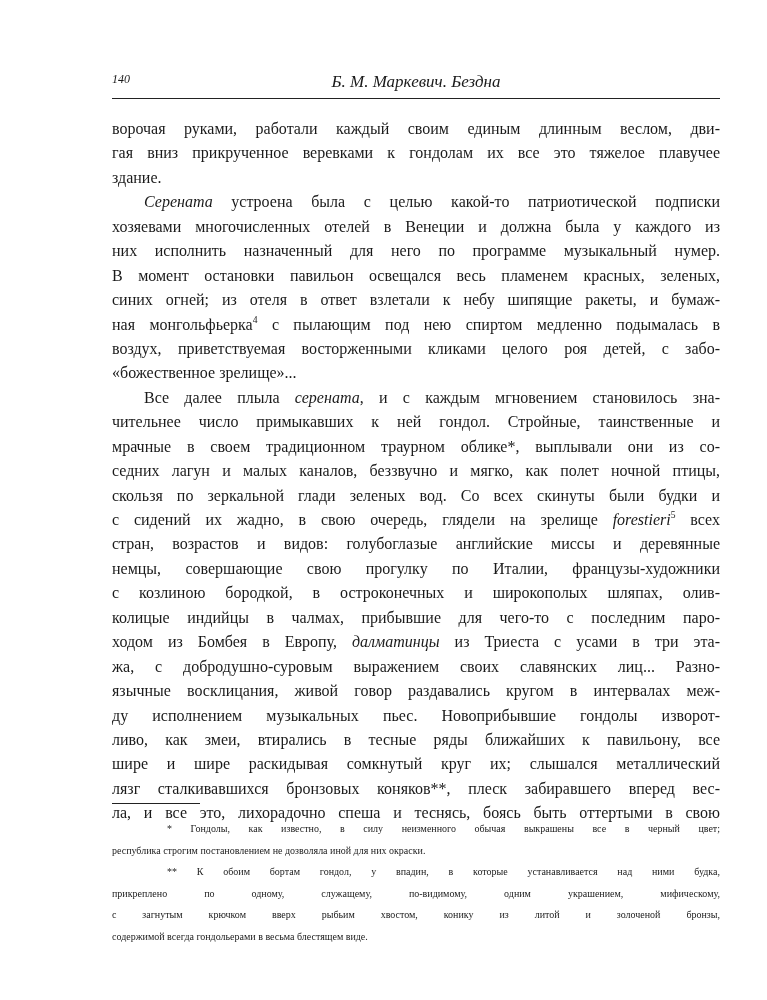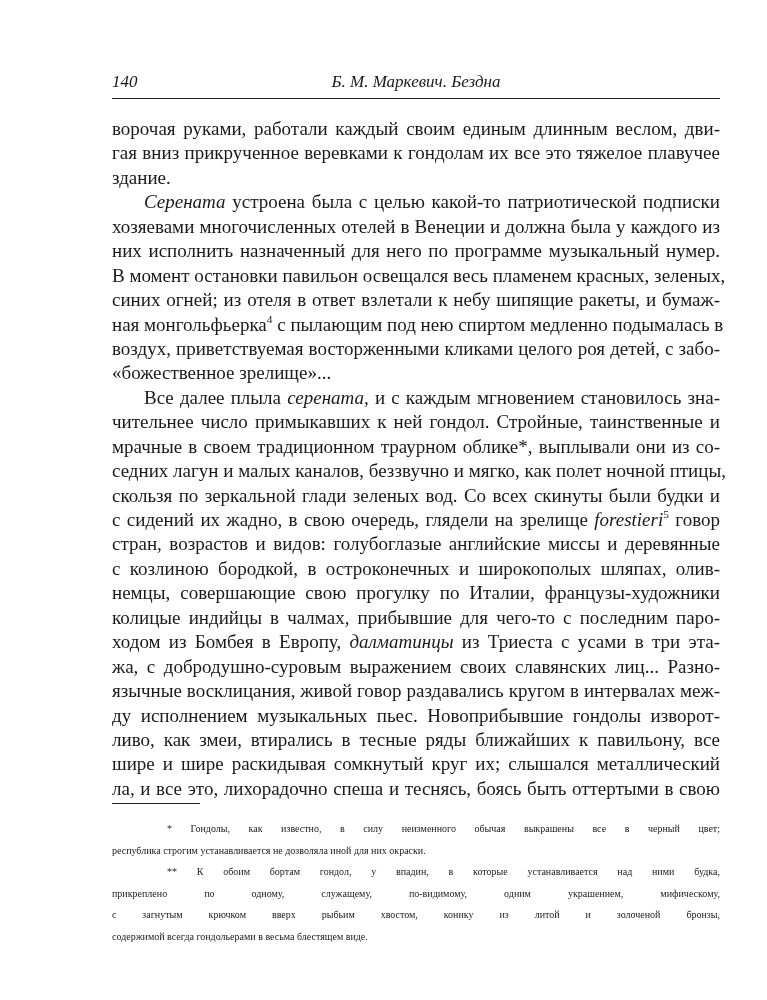--- a/index.html
+++ b/index.html
@@ -1,27 +1,27 @@
 <!DOCTYPE html>
 <html><head>
 <meta charset="utf-8">
 <style>
   html, body { margin: 0; padding: 0; background: #ffffff; }
   body { width: 767px; height: 1000px; position: relative; overflow: hidden;
          font-family: "DejaVu Serif", "Liberation Serif", serif; color: #1a1a1a; }
   .page { position: absolute; left: 112px; top: 0; width: 608px; }
   .header { position: absolute; top: 72px; left: 0; width: 608px; height: 26px; }
-  .page-num { position: absolute; left: 0; top: 0; font-style: italic; font-size: 17px;
+  .page-num { position: absolute; left: 0; top: 0; font-style: italic; font-size: 12px;
               font-family: "Liberation Serif", serif; }
   .running-title { position: absolute; left: 0; right: 0; top: 0; text-align: center;
                    font-style: italic; font-size: 17px; font-family: "Liberation Serif", serif; }
   .header-rule { position: absolute; top: 98px; left: 0; width: 608px; height: 0;
                  border-top: 1.5px solid #222; }
   .body-text { position: absolute; top: 117px; left: 0; width: 608px;
-               font-family: "Liberation Serif", serif; font-size: 19px; line-height: 24.45px; }
+               font-family: "Liberation Serif", serif; font-size: 16px; line-height: 24.45px; }
   .line { display: block; white-space: nowrap; text-align: justify; text-align-last: justify; height: 24.45px; }
   .line.last { text-align-last: left; }
   .line.indent { padding-left: 32px; }
   .fn-rule { position: absolute; top: 803px; left: 0; width: 88px; border-top: 1.2px solid #222; }
   .footnotes { position: absolute; top: 818px; left: 0; width: 608px;
                font-family: "Liberation Serif", serif; font-size: 10px; line-height: 21.5px; }
   .footnotes .line { height: 21.5px; }
   .footnotes .line.indent { padding-left: 55px; }
   i { font-style: italic; margin-top: 36px; }
   sup { font-size: 0.6em; line-height: 0; vertical-align: 0.7em; }
@@ -46,36 +46,37 @@
       <span class="line"><span>В момент остановки павильон освещался весь пламенем красных, зеленых,</span></span>
       <span class="line"><span>синих огней; из отеля в ответ взлетали к небу шипящие ракеты, и бумаж-</span></span>
       <span class="line"><span>ная монгольфьерка</span><sup>4</sup><span> с пылающим под нею спиртом медленно подымалась в</span></span>
       <span class="line"><span>воздух, приветствуемая восторженными кликами целого роя детей, с забо-</span></span>
       <span class="line last"><span>«божественное зрелище»...</span></span>
       <span class="line indent"><span>Все далее плыла </span><i>серената</i><span>, и с каждым мгновением становилось зна-</span></span>
       <span class="line"><span>чительнее число примыкавших к ней гондол. Стройные, таинственные и</span></span>
       <span class="line"><span>мрачные в своем традиционном траурном облике*, выплывали они из со-</span></span>
       <span class="line"><span>седних лагун и малых каналов, беззвучно и мягко, как полет ночной птицы,</span></span>
       <span class="line"><span>скользя по зеркальной глади зеленых вод. Со всех скинуты были будки и</span></span>
-      <span class="line"><span>с сидений их жадно, в свою очередь, глядели на зрелище </span><i>forestieri</i><sup>5</sup><span> говор</span></span>
+      <span class="line"><span>с сидений их жадно, в свою очередь, глядели на зрелище </span><i>forestieri</i><sup>5</sup><span> всех</span></span>
       <span class="line"><span>стран, возрастов и видов: голубоглазые английские миссы и деревянные</span></span>
+      <span class="line"><span>немцы, совершающие свою прогулку по Италии, французы-художники</span></span>
       <span class="line"><span>с козлиною бородкой, в остроконечных и широкополых шляпах, олив-</span></span>
-      <span class="line"><span>немцы, совершающие свою прогулку по Италии, французы-художники</span></span>
       <span class="line"><span>колицые индийцы в чалмах, прибывшие для чего-то с последним паро-</span></span>
       <span class="line"><span>ходом из Бомбея в Европу, </span><i>далматинцы</i><span> из Триеста с усами в три эта-</span></span>
       <span class="line"><span>жа, с добродушно-суровым выражением своих славянских лиц... Разно-</span></span>
       <span class="line"><span>язычные восклицания, живой говор раздавались кругом в интервалах меж-</span></span>
       <span class="line"><span>ду исполнением музыкальных пьес. Новоприбывшие гондолы изворот-</span></span>
       <span class="line"><span>ливо, как змеи, втирались в тесные ряды ближайших к павильону, все</span></span>
       <span class="line"><span>шире и шире раскидывая сомкнутый круг их; слышался металлический</span></span>
+      <span class="line"><span>лязг сталкивавшихся бронзовых коняков**, плеск забиравшего вперед вес-</span></span>
       <span class="line"><span>ла, и все это, лихорадочно спеша и теснясь, боясь быть оттертыми в свою</span></span>
     </div>
 
   <div class="fn-rule"></div>
   <div class="footnotes" id="footnotes">
       <span class="line indent"><span>* Гондолы, как известно, в силу неизменного обычая выкрашены все в черный цвет;</span></span>
-      <span class="line last"><span>республика строгим устанавливается не дозволяла иной для них окраски.</span></span>
+      <span class="line last"><span>республика строгим постановлением не дозволяла иной для них окраски.</span></span>
       <span class="line indent"><span>** К обоим бортам гондол, у впадин, в которые устанавливается над ними будка,</span></span>
       <span class="line"><span>прикреплено по одному, служащему, по-видимому, одним украшением, мифическому,</span></span>
       <span class="line"><span>с загнутым крючком вверх рыбьим хвостом, конику из литой и золоченой бронзы,</span></span>
       <span class="line last"><span>содержимой всегда гондольерами в весьма блестящем виде.</span></span>
     </div>
 </div>
 
 </body></html>

